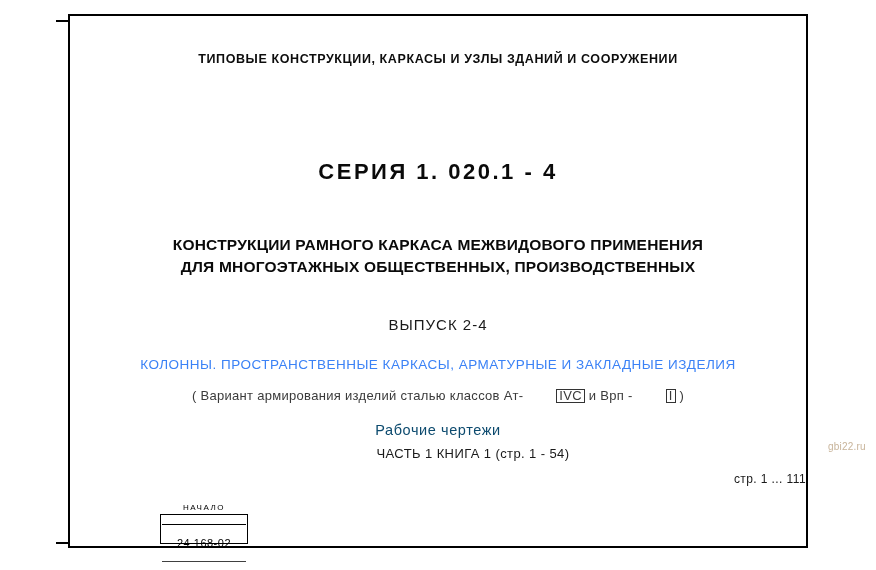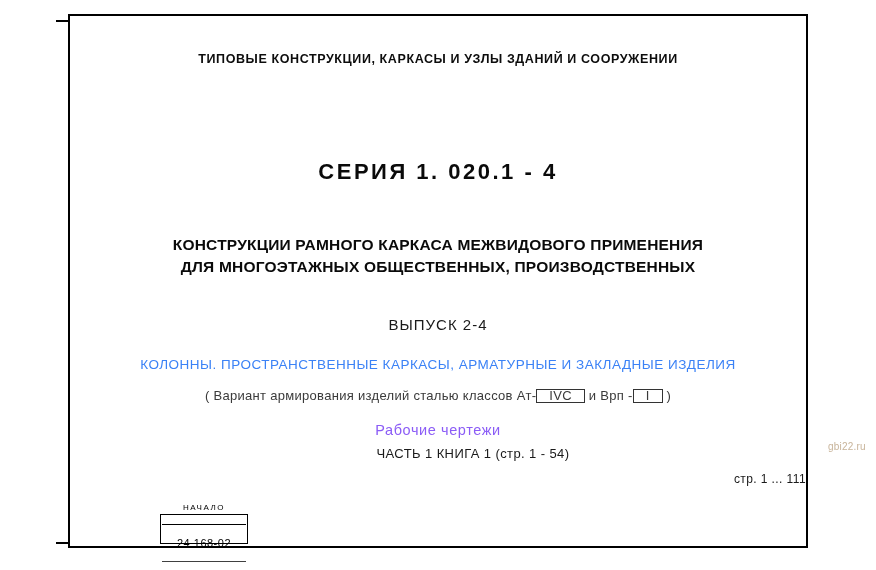--- a/index.html
+++ b/index.html
@@ -111,35 +111,36 @@
     left: 0;
     right: 0;
     top: 372px;
     text-align: center;
     font-size: 13px;
     letter-spacing: 0.3px;
     color: #3a3a3a;
   }
   .boxed {
     border: 1px solid #333333;
-    padding: 0 12px;
+    padding: 0 2px;
     display: inline-block;
     line-height: 12px;
+    margin-left: 33px;
   }
 
   
   #working-line {
     position: absolute;
     left: 0;
     right: 0;
     top: 406px;
     text-align: center;
     font-size: 14.5px;
     letter-spacing: 0.6px;
-    color: #8b5cf6;
+    color: #0c4a6e;
   }
 
   #part-line {
     position: absolute;
     left: 0;
     right: 0;
     top: 430px;
     text-align: center;
     font-size: 13px;
     letter-spacing: 0.4px;

